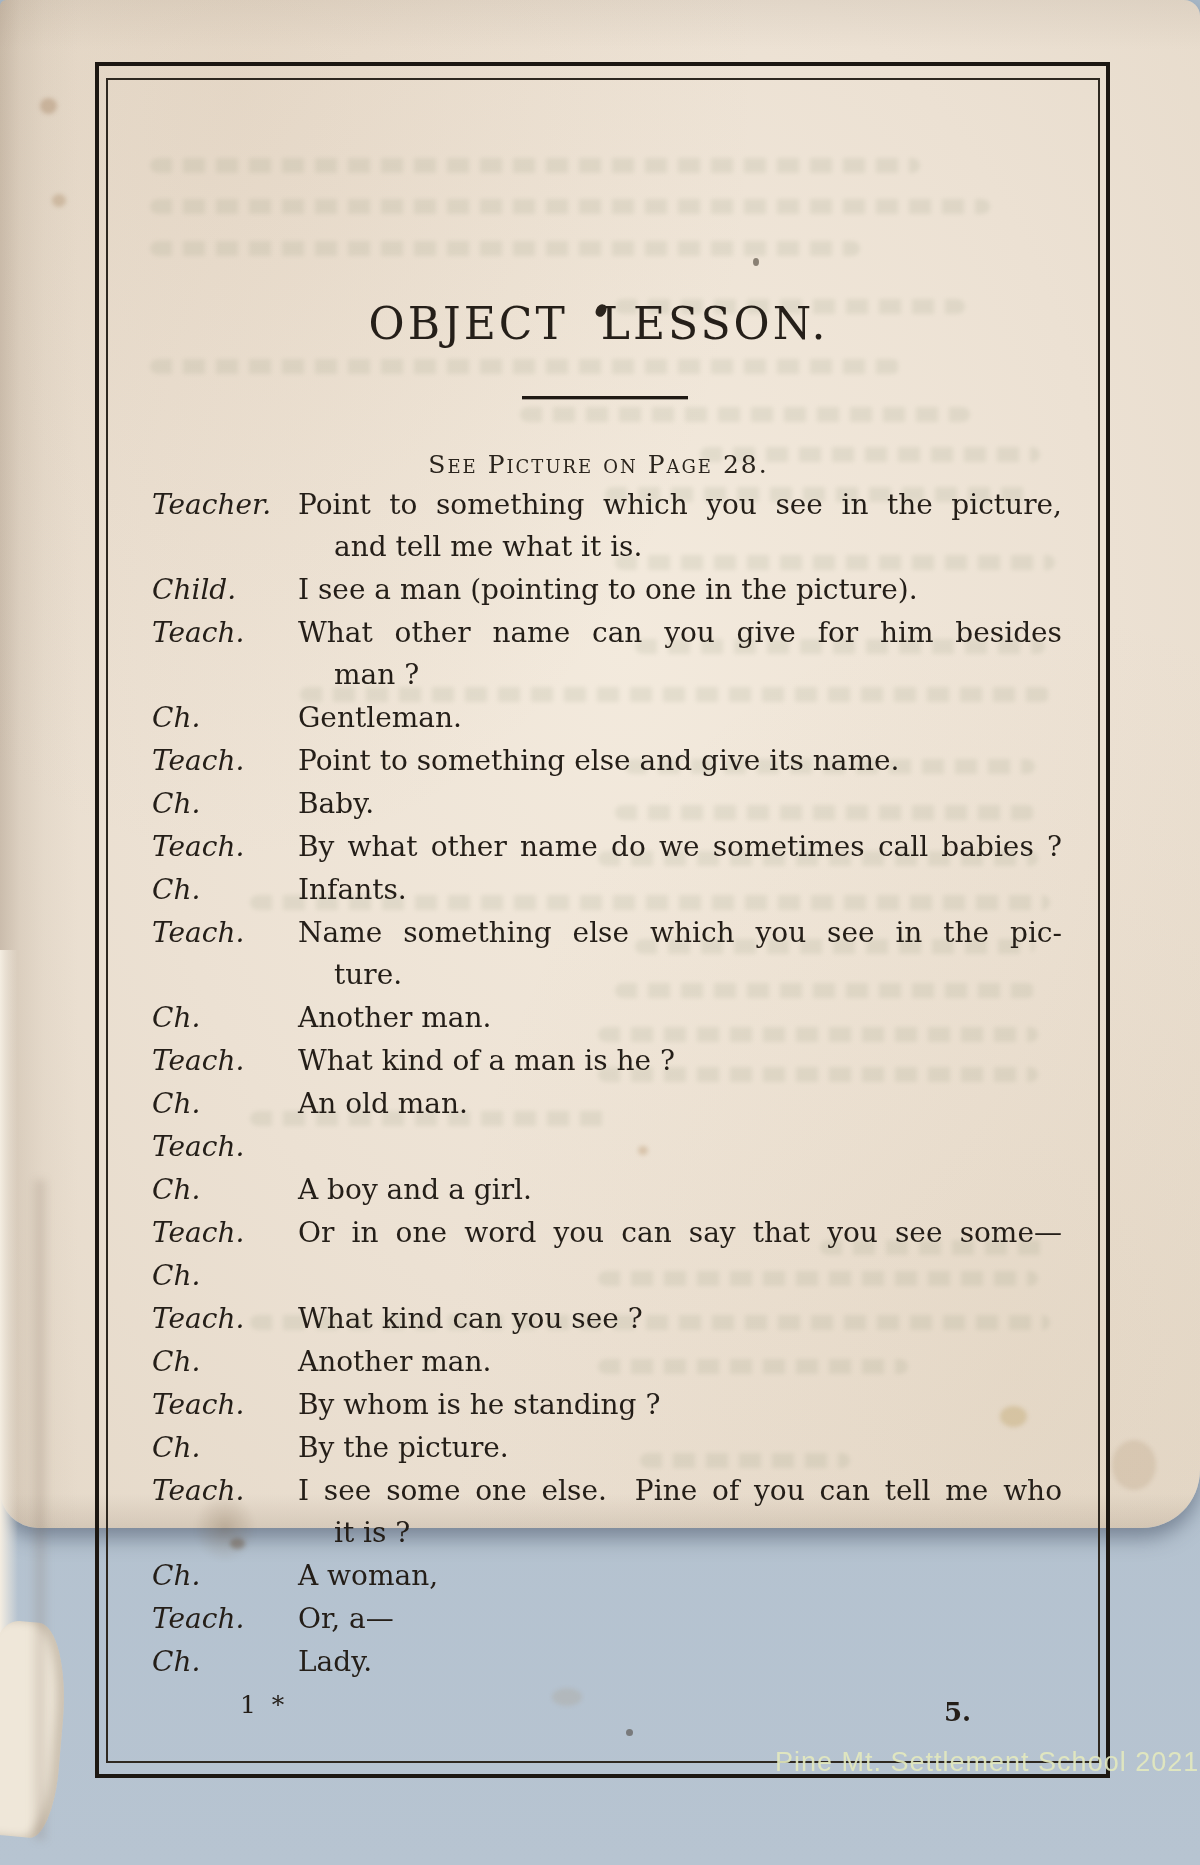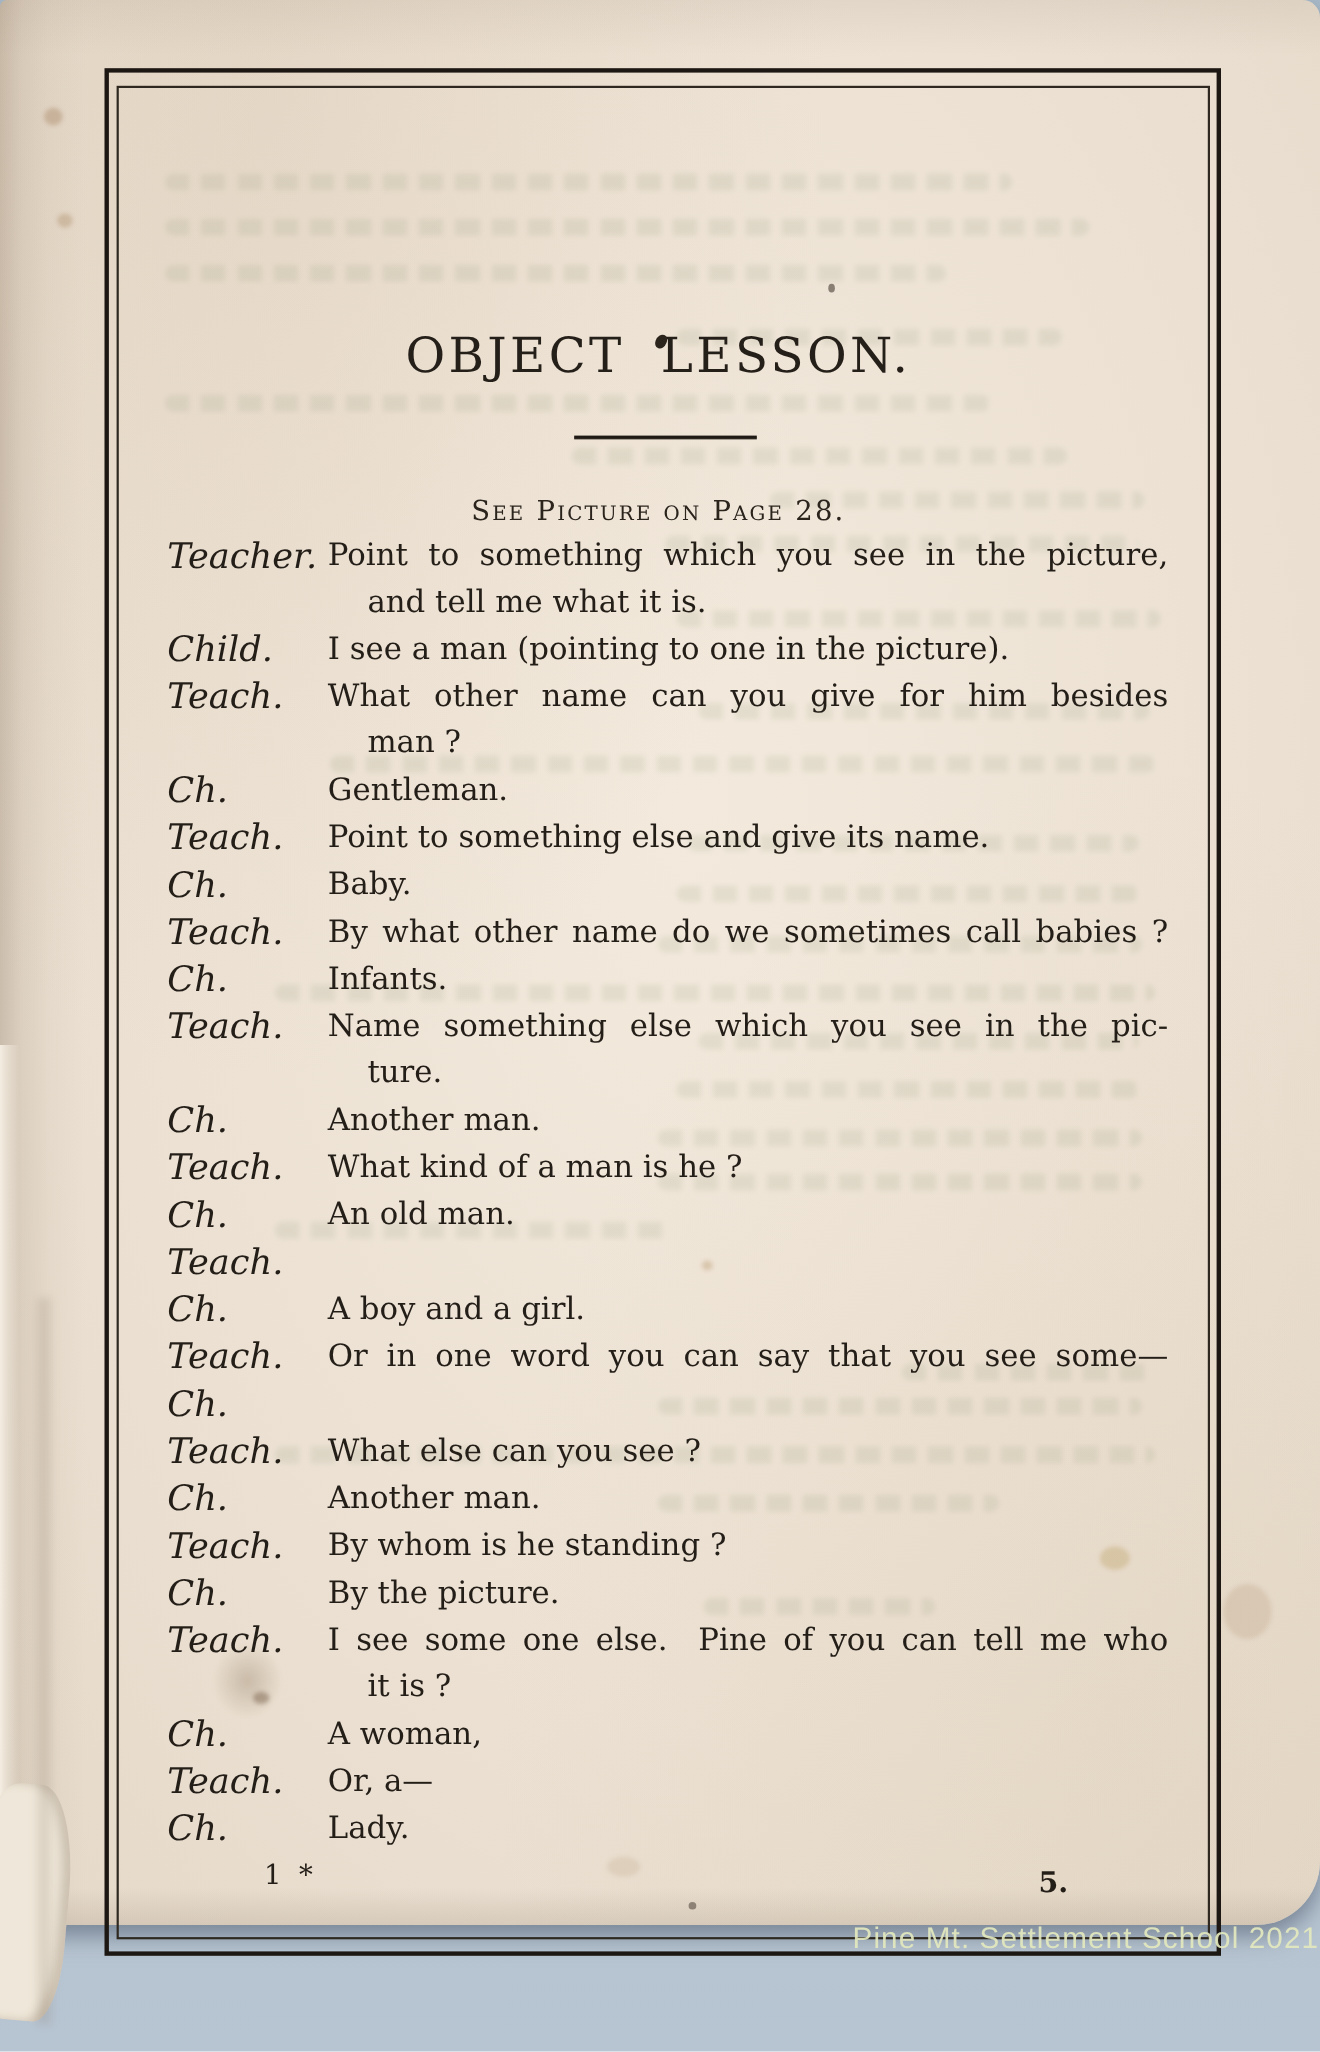--- a/index.html
+++ b/index.html
@@ -2,21 +2,21 @@
 <html><head>
 <meta charset="utf-8">
 <style>
   html,body{margin:0;padding:0;}
   body{
     width:1200px;height:1865px;position:relative;overflow:hidden;
     background:linear-gradient(180deg,#a9bac9 0%,#b7c4d1 100%);
     font-family:"DejaVu Serif", serif;
   }
   .paper{
-    position:absolute;left:0;top:0;width:1200px;height:1750px;
+    position:absolute;left:0;top:0;width:1200px;height:1528px;
     background:
       radial-gradient(ellipse at 20% 6%, rgba(188,160,128,0.14), transparent 38%),
       radial-gradient(ellipse at 85% 90%, rgba(190,165,125,0.10), transparent 40%),
       linear-gradient(90deg, rgba(132,112,92,0.30) 0px, rgba(148,130,110,0.16) 20px, rgba(160,145,125,0.07) 44px, rgba(160,145,125,0) 78px),
       linear-gradient(0deg, rgba(120,102,84,0.16) 0px, rgba(120,102,84,0) 34px),
       linear-gradient(180deg, rgba(130,115,98,0.10) 0px, rgba(130,115,98,0) 50px),
       radial-gradient(ellipse at 52% 42%, #f3eadd 0%, #ece1d3 55%, #e5d9c9 100%);
     border-radius:6px 16px 58px 38px;
     box-shadow:0 10px 20px rgba(60,72,92,0.50);
   }
@@ -45,21 +45,21 @@
   .blot{position:absolute;left:596px;top:304px;width:10px;height:13px;background:#2b241d;
     border-radius:60% 40% 55% 45%;transform:rotate(20deg);}
   .rule{position:absolute;left:522px;top:396px;width:166px;height:3px;background:#201a14;
     box-shadow:0 1px 0 rgba(32,26,20,0.35);}
   .subtitle{
     position:absolute;left:95px;top:450px;width:1007px;text-align:center;
     font-variant:small-caps;font-size:25px;letter-spacing:2px;color:#2a241d;
   }
   .dialogue{position:absolute;left:152px;top:484px;width:910px;color:#241e18;}
   .entry{display:flex;margin-bottom:1px;}
-  .speaker{flex:0 0 146px;font-style:italic;font-size:32px;line-height:42px;}
+  .speaker{flex:0 0 146px;font-style:italic;font-size:28px;line-height:42px;}
   .utt{flex:1;font-size:28px;line-height:42px;}
   .line{min-height:42px;}
   .line.cont{margin-left:36px;}
   .line.j{text-align:justify;text-align-last:justify;}
   .sig{position:absolute;left:240px;top:1690px;font-size:25px;color:#241e18;letter-spacing:4px;}
   .pageno{position:absolute;left:944px;top:1697px;font-size:26px;font-weight:bold;color:#241e18;}
   .watermark{
     position:absolute;left:775px;top:1747px;z-index:20;
     font-family:"Liberation Sans", sans-serif;font-size:27px;letter-spacing:1px;
     color:rgba(227,232,190,0.92);
@@ -227,21 +227,21 @@
         </div>
   </div>
 
   <div class="entry">
     <div class="speaker">Ch.</div>
   </div>
 
   <div class="entry">
     <div class="speaker">Teach.</div>
     <div class="utt">
-          <div class="line">What else can you see ?</div>
+          <div class="line">What kind can you see ?</div>
         </div>
   </div>
 
   <div class="entry">
     <div class="speaker">Ch.</div>
     <div class="utt">
           <div class="line">Another man.</div>
         </div>
   </div>
 

